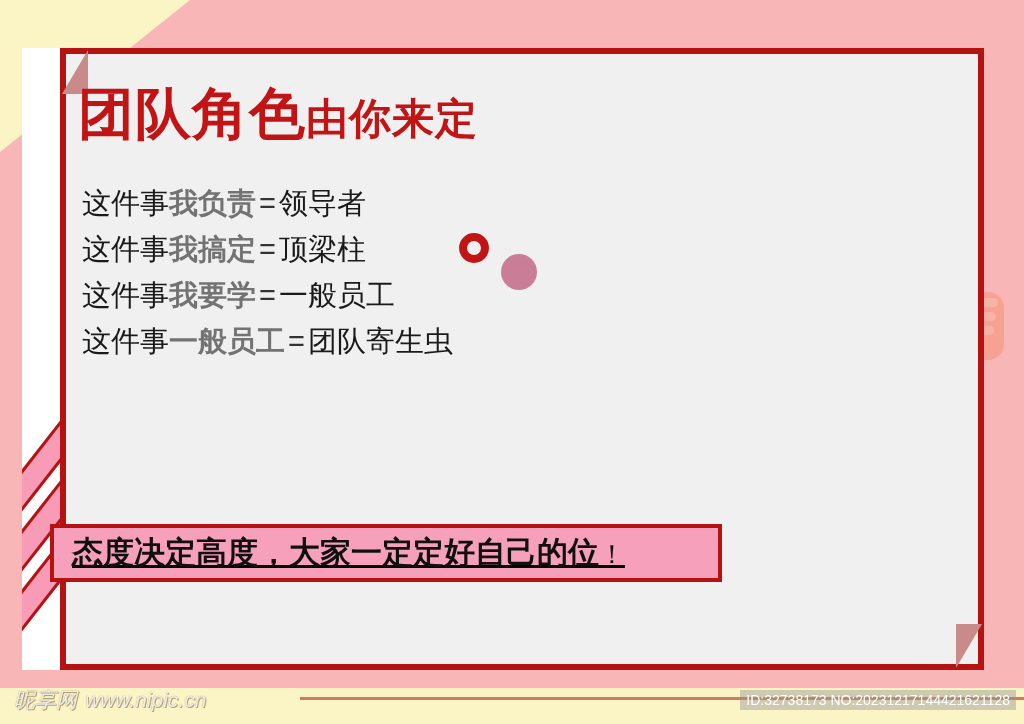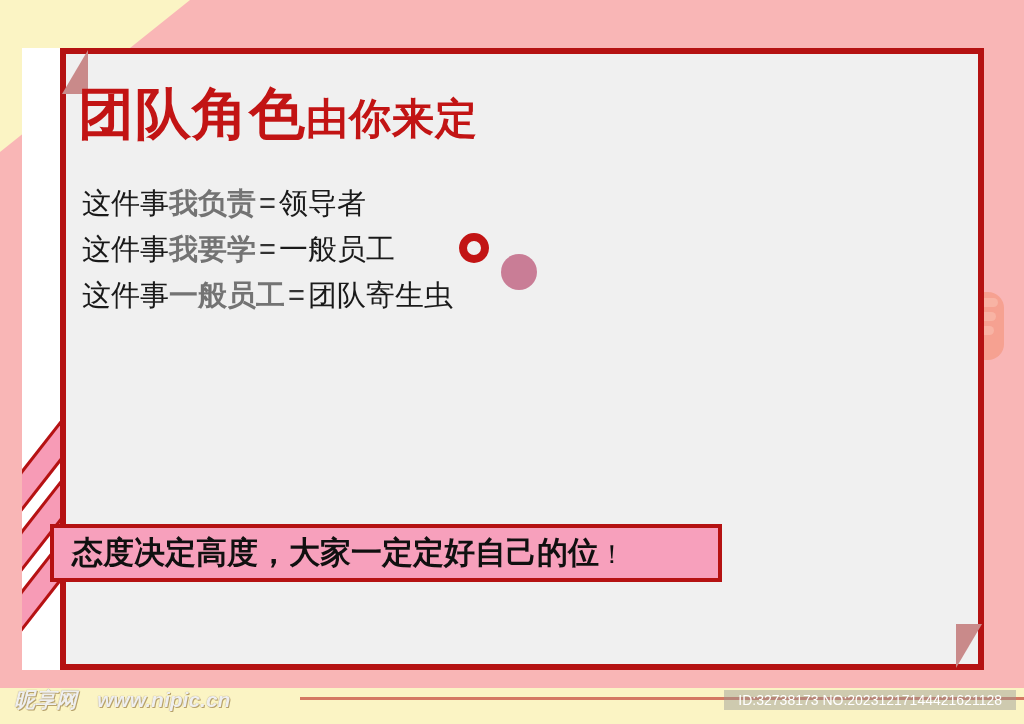--- a/index.html
+++ b/index.html
@@ -62,31 +62,31 @@
   
   .board{position:absolute;left:596px;top:292px;width:372px;height:222px;background:#B51212;}
   .board-inner{position:absolute;left:16px;top:16px;right:16px;bottom:16px;background:#FBC2B0;}
   .board-grid{position:absolute;left:16px;top:16px;right:16px;bottom:16px;
      display:grid;grid-template-columns:1fr 1fr;grid-template-rows:repeat(3,1fr);
      align-items:center;justify-items:center;}
   .board-cell{font-size:21px;color:#1A1A1A;white-space:nowrap;}
 
   
   .banner{position:absolute;left:50px;top:524px;width:672px;height:58px;background:#F7A0BC;
-     border:4px solid #B51212;box-sizing:border-box;display:flex;align-items:center;}
+     border:4px solid #B51212;box-sizing:border-box;display:flex;align-items:center;text-decoration:underline;}
   .banner-text{font-size:31px;font-weight:bold;color:#101010;white-space:nowrap;padding-left:18px;}
   .banner-text .mark{font-weight:normal;font-size:26px;}
 
   
-  .wm-left{position:absolute;left:14px;top:686px;display:flex;align-items:center;gap:20px;
-     font-size:21px;font-style:italic;color:#EFEFEF;font-weight:bold;
+  .wm-left{position:absolute;left:14px;top:686px;display:flex;align-items:center;gap:8px;
+     font-size:21px;font-style:italic;color:#EFEFEF;font-weight:normal;
      text-shadow:0 0 1px #A08A5A,1px 1px 0 #B9A46E;white-space:nowrap;}
   .wm-rule{position:absolute;left:300px;top:697px;width:724px;height:3px;background:#B51212;opacity:.55;}
   .wm-right{position:absolute;right:8px;top:690px;font-size:14px;color:#FFFFFF;
-     background:rgba(150,150,150,.45);padding:2px 14px;white-space:nowrap;}
+     background:rgba(150,150,150,.45);padding:2px 6px;white-space:nowrap;}
 </style>
 </head>
 <body>
 
 <div id="poster">
 
   <div class="bg-pink"></div>
   <div class="bg-yellow-tri"></div>
   <div class="bg-yellow-bottom"></div>
 
@@ -161,20 +161,23 @@
 
   <div class="title">
     <span class="big">团队角色</span><span class="small">由你来定</span>
   </div>
 
   <div class="list">
     <div class="row">
       <span>这件事</span><span class="hl">我负责</span><span class="eq">=</span><span>领导者</span>
     </div>
     <div class="row">
+      <span>这件事</span><span class="hl">我搞定</span><span class="eq">=</span><span>顶梁柱</span>
+    </div>
+    <div class="row">
       <span>这件事</span><span class="hl">我要学</span><span class="eq">=</span><span>一般员工</span>
     </div>
     <div class="row">
       <span>这件事</span><span class="hl">一般员工</span><span class="eq">=</span><span>团队寄生虫</span>
     </div>
   </div>
 
   <div class="ring"></div>
   <div class="dot"></div>
 

